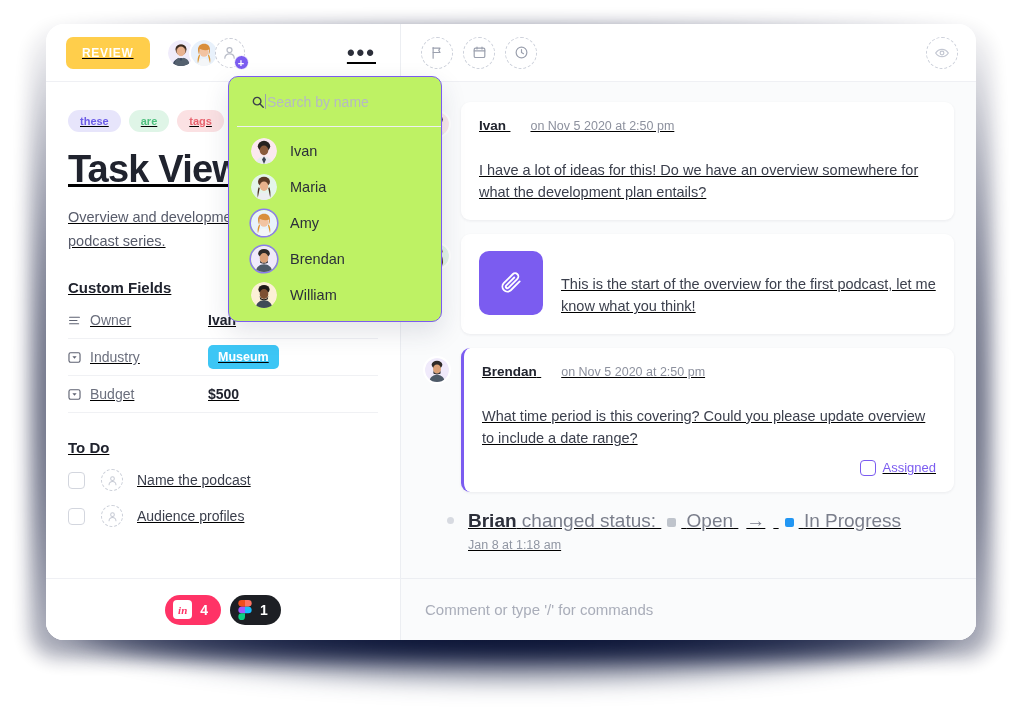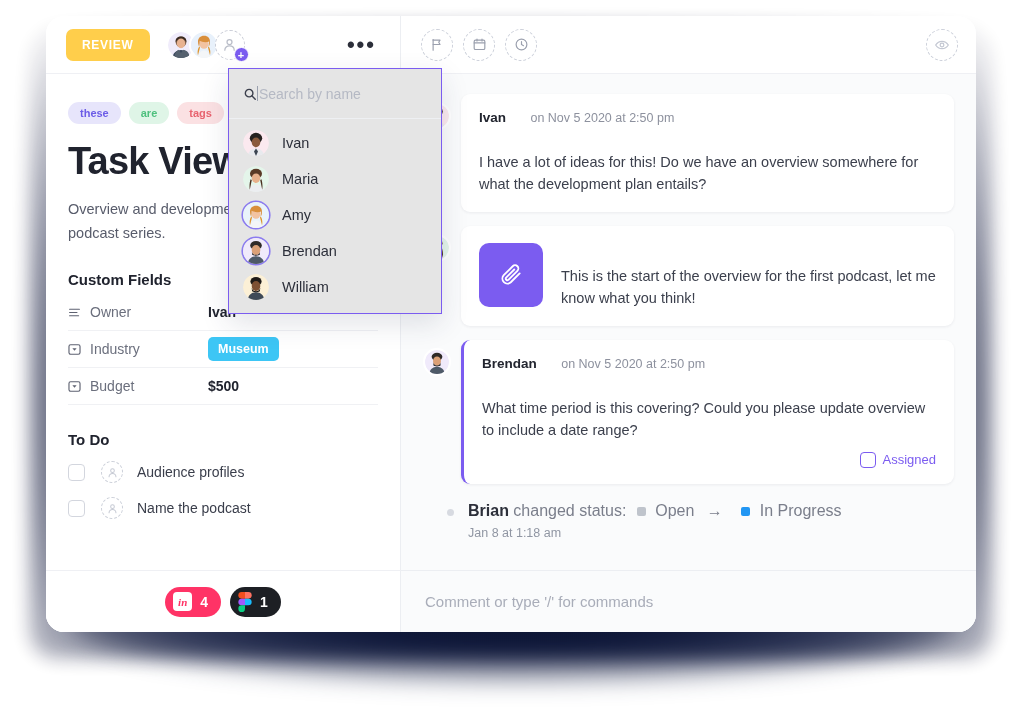--- a/index.html
+++ b/index.html
@@ -26,26 +26,27 @@
     position: absolute;
     left: 70px; top: 560px;
     width: 890px; height: 120px;
     border-radius: 50%;
     background: radial-gradient(ellipse at 50% 50%, rgba(10,18,48,.95) 0%, rgba(16,26,64,.6) 55%, rgba(20,30,70,0) 100%);
     filter: blur(12px);
   }
 
   .window {
     position: absolute;
-    left: 46px; top: 16px;
+    left: 46px; top: 24px;
     width: 930px; height: 616px;
     background: #ffffff;
     border-radius: 18px;
     overflow: hidden;
     display: flex;
+    text-decoration: underline;
   }
 
   
   .left-panel {
     width: 355px;
     height: 100%;
     background: #ffffff;
     border-right: 1px solid #eceef2;
     position: relative;
     display: flex;
@@ -208,21 +209,21 @@
     width: 16px; height: 16px; border: 1.5px solid #7b5cf0;
     border-radius: 4px; margin-right: 7px; cursor: pointer;
   }
   .assigned-label { font-size: 13px; color: #7b5cf0; }
 
   .status-row { display: flex; align-items: flex-start; padding: 4px 0 0 24px; }
   .status-dot {
     width: 7px; height: 7px; border-radius: 50%;
     background: #d7dae1; margin-top: 7px; margin-right: 14px; flex: none;
   }
-  .status-line { font-size: 16px; color: #7a7e8b; }
+  .status-line { font-size: 19px; color: #7a7e8b; }
   .status-line b { color: #2c2f3a; }
   .sq { display: inline-block; width: 9px; height: 9px; border-radius: 2px; margin: 0 5px 0 6px; }
   .sq-open { background: #bfc4cc; }
   .sq-prog { background: #2196f3; }
   .status-time { font-size: 12.5px; color: #9096a3; margin-top: 6px; }
 
   
   .bottom-bar { height: 62px; display: flex; align-items: stretch; }
   .bottom-left {
     width: 355px; background: #fff;
@@ -251,26 +252,27 @@
     font-size: 15px; color: #3c404d;
     font-family: "Liberation Sans", sans-serif;
   }
   .comment-input::placeholder { color: #a9adb9; }
 
   
   .dropdown {
     position: absolute;
     left: 182px; top: 52px;
     width: 214px;
-    background: #e5e5e5;
+    background: #bef264;
     border: 1.5px solid #7b5cf0;
-    border-radius: 0;
+    border-radius: 10px;
     box-shadow: 0 10px 26px rgba(40,45,80,.13);
     z-index: 40;
     overflow: hidden;
+    padding-left: 8px;
   }
   .dd-search {
     height: 50px; display: flex; align-items: center;
     padding: 0 14px; border-bottom: 1px solid #eef0f3;
   }
   .dd-search-input {
     border: none; outline: none; background: transparent;
     font-size: 14px; color: #333; margin-left: 10px; width: 100%;
     font-family: "Liberation Sans", sans-serif;
   }
@@ -385,32 +387,32 @@
           <div class="section-title">To Do</div>
 
           <div class="todo-row">
             <span class="todo-check"></span>
             <span class="todo-user">
               <svg width="11" height="11" viewBox="0 0 24 24" fill="none" stroke="#c5c9d3" stroke-width="2.2" stroke-linecap="round">
                 <circle cx="12" cy="8" r="4"></circle>
                 <path d="M4.5 21c0-4.2 3.4-6.8 7.5-6.8s7.5 2.6 7.5 6.8"></path>
               </svg>
             </span>
-            <span class="todo-label">Audience profiles</span>
+            <span class="todo-label">Name the podcast</span>
           </div>
 
           <div class="todo-row">
             <span class="todo-check"></span>
             <span class="todo-user">
               <svg width="11" height="11" viewBox="0 0 24 24" fill="none" stroke="#c5c9d3" stroke-width="2.2" stroke-linecap="round">
                 <circle cx="12" cy="8" r="4"></circle>
                 <path d="M4.5 21c0-4.2 3.4-6.8 7.5-6.8s7.5 2.6 7.5 6.8"></path>
               </svg>
             </span>
-            <span class="todo-label">Name the podcast</span>
+            <span class="todo-label">Audience profiles</span>
           </div>
         </div>
       </div>
     </div>
 
     <div class="right-panel">
 
       <div class="right-top">
         <div class="circ-icon">
           <svg width="15" height="15" viewBox="0 0 24 24" fill="none" stroke="#9ba0ae" stroke-width="1.9" stroke-linecap="round" stroke-linejoin="round">

